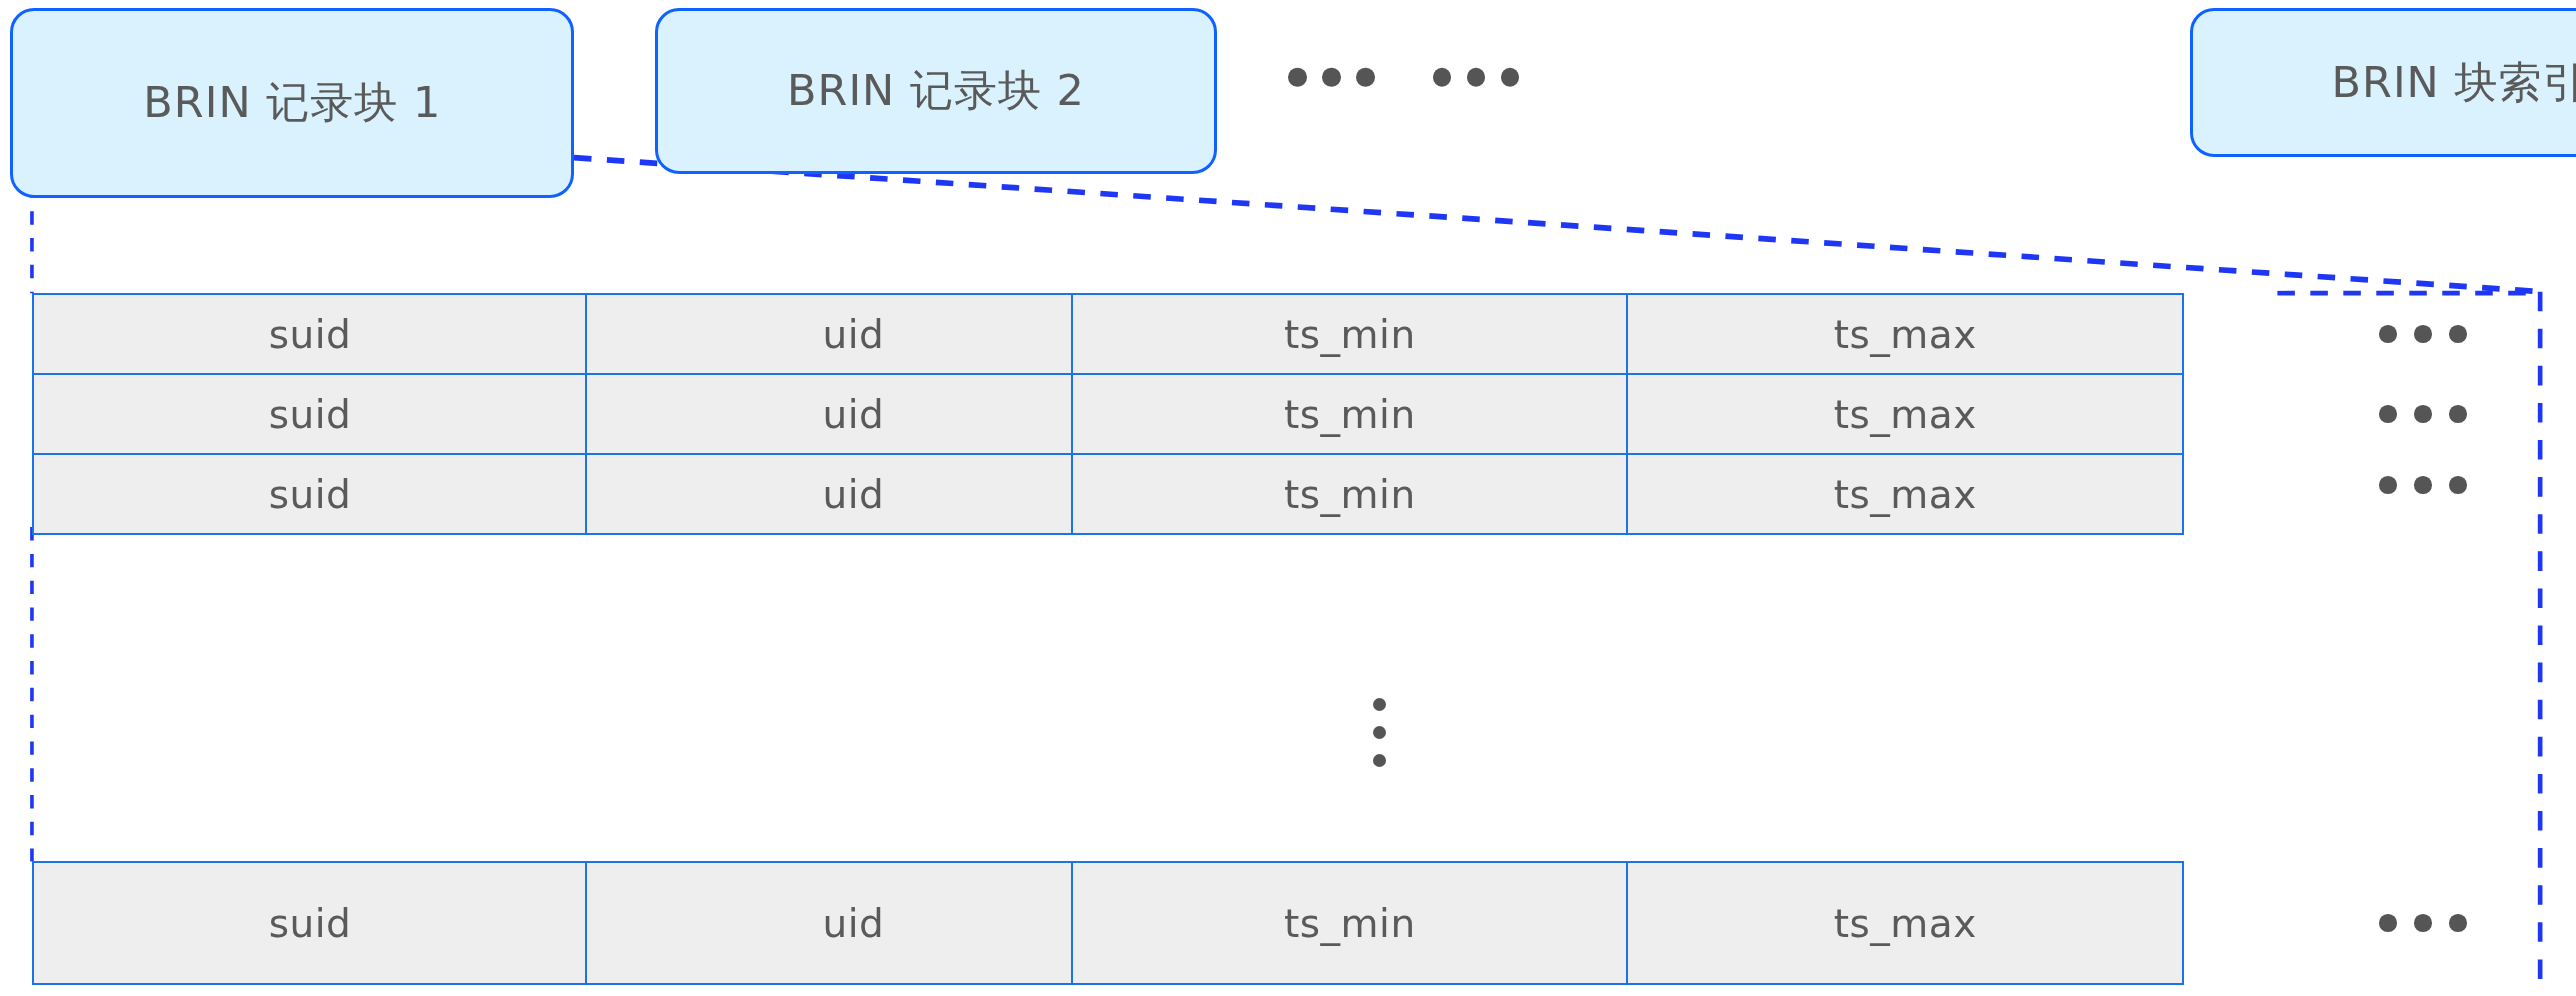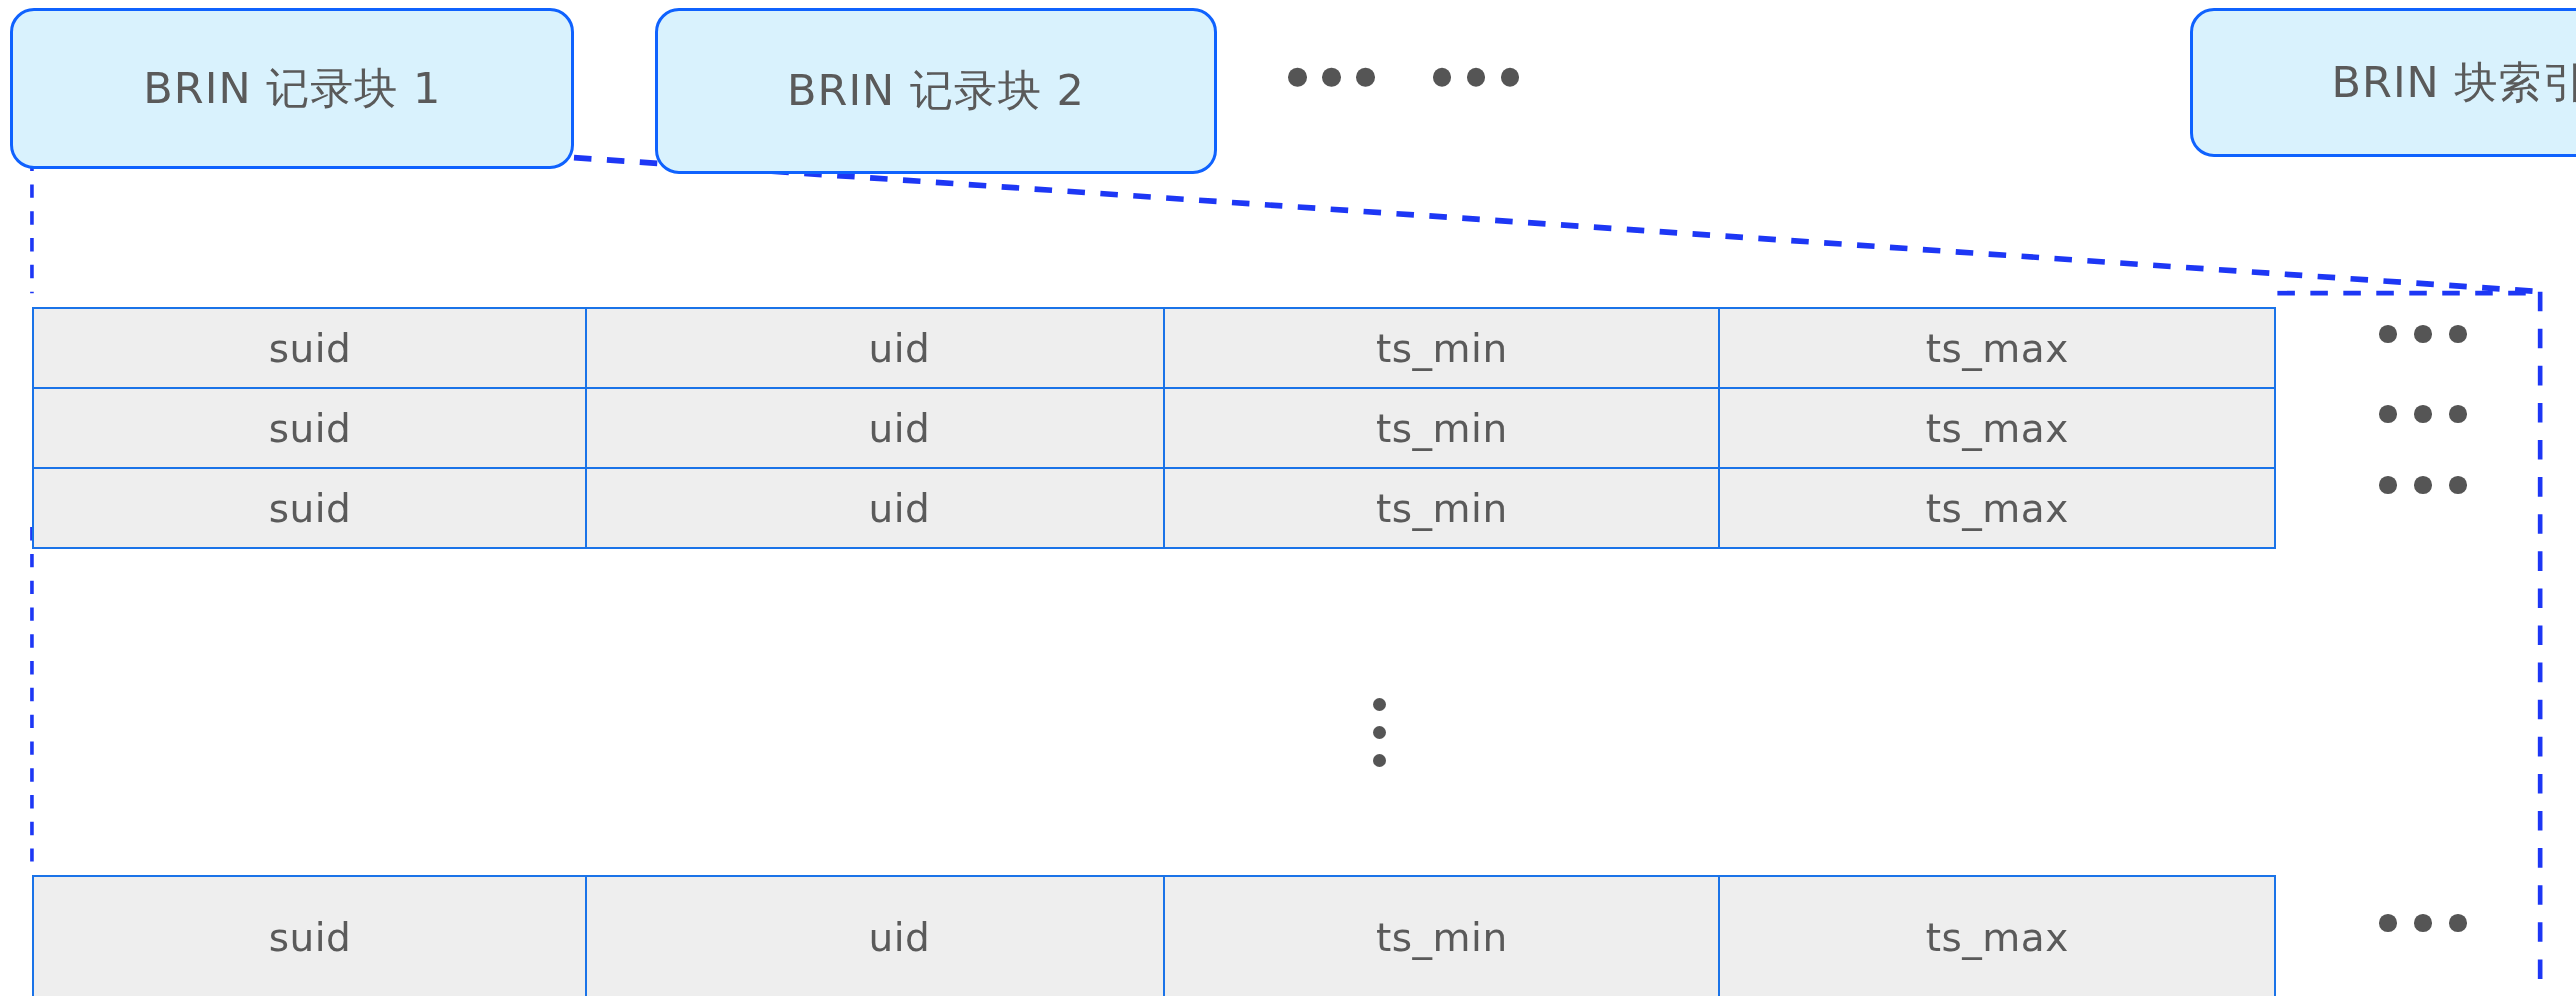--- a/index.html
+++ b/index.html
@@ -18,21 +18,21 @@
     box-sizing:border-box;
     background:#d9f2fd;
     border:3.6px solid #0f62fe;
     border-radius:24px;
     display:flex;align-items:center;justify-content:center;
     color:#5a5a5a;
     font-size:43px;
     letter-spacing:1px;
     white-space:nowrap;
   }
-  .blk.b1{left:10.3px;  top:8.2px; width:564px; height:161px;}
+  .blk.b1{left:10.3px;  top:8.2px; width:564px; height:190px;}
   .blk.b2{left:655px;top:8.2px; width:562px; height:166px;}
   .blk.b3{left:1551px;top:8.2px; width:562px; height:149px;}
   .blk.b4{left:2190px;top:8.2px; width:538px; height:149px;}
 
   
   .hdots{
     position:absolute;
     display:flex;align-items:center;
     gap:15.5px;
   }
@@ -49,24 +49,23 @@
   .trow{position:absolute;left:0;display:flex;}
   .cell{
     box-sizing:border-box;
     background:#eeeeee;
     border:2.6px solid #1a73e8;
     display:flex;align-items:center;justify-content:center;
     color:#5a5a5a;
     font-size:39px;
     letter-spacing:0.5px;
     white-space:nowrap;
-    margin-top:14px;
   }
   .c-suid{width:556px;}
-  .c-uid {width:580px;padding-left:48px;}
+  .c-uid {width:488px;padding-left:48px;}
   .c-tsmin{width:558px;text-align:right;}
   .c-tsmax{width:558px;}
 
   .rowdots{
     position:absolute;
     display:flex;align-items:center;gap:17.5px;
   }
   .rowdots .dot{width:17.5px;height:17.5px;border-radius:50%;background:#555555;}
 
   

